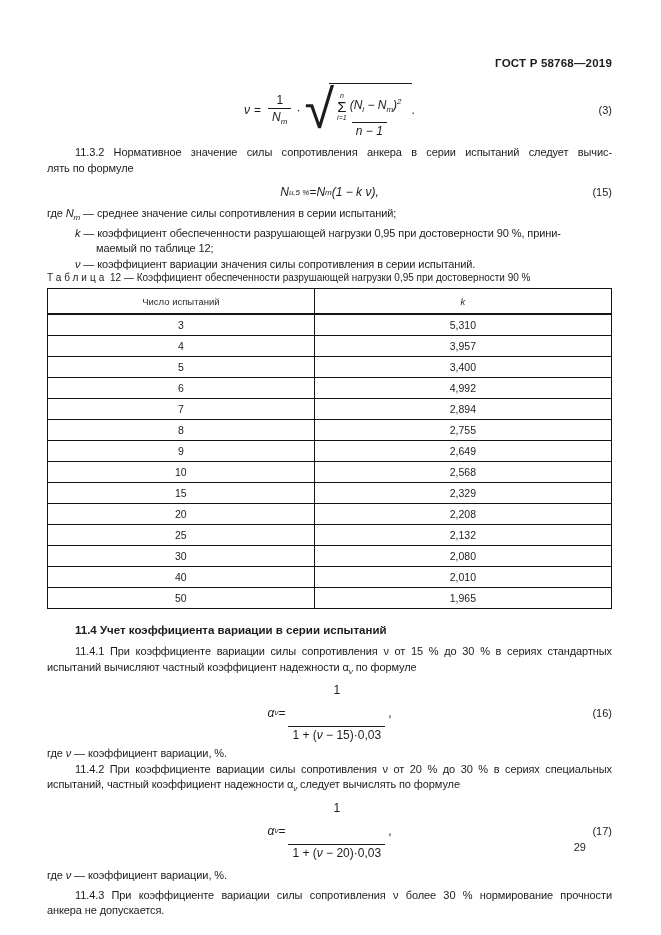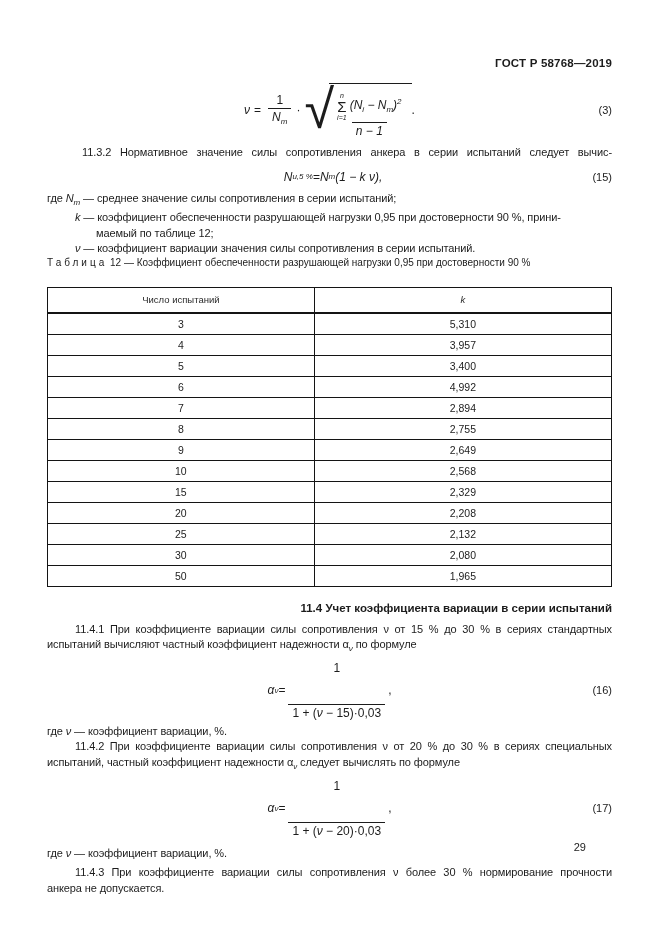--- a/index.html
+++ b/index.html
@@ -43,42 +43,42 @@
   .sum .sym{font-size:15px;line-height:13px;padding:1px 0;}
   .sumexpr{display:inline-flex;align-items:center;}
 
   
   .defs{font-size:11px;line-height:15.5px;letter-spacing:-0.1px;}
   .def-term{font-style:italic;}
 
   
   .tbl-caption{font-size:10px;letter-spacing:0;}
   .tbl-caption .spaced{letter-spacing:3px;}
-  table.t12{width:100%;border-collapse:collapse;margin-top:19px;border:1.8px solid #141414;}
+  table.t12{width:100%;border-collapse:collapse;margin-top:5px;border:1.8px solid #141414;}
   table.t12 th{
     font-weight:normal;font-size:9.5px;color:#2a2a2a;height:22px;
     border:1px solid #141414;border-bottom:2.6px solid #141414;
   }
   table.t12 td{
     font-size:10.5px;text-align:center;height:20px;
     border:1px solid #141414;padding:0;
   }
   .col-tests{width:47.3%;}
   .k-it{font-style:italic;font-size:10px;}
 
   
-  .sec-h{font-weight:bold;font-size:11.5px;padding-left:28px;margin-top:15px;white-space:nowrap;text-align:right;}
+  .sec-h{font-weight:bold;font-size:11.5px;padding-left:28px;margin-top:15px;white-space:nowrap;}
 
   
   .smallfrac .fnum{padding:0 4px 1px 4px;}
   .smallfrac .fden{border-top:1.2px solid #1c1c1c;padding:1px 4px 0 4px;margin-top:28px;}
 
   .page-num{position:absolute;right:75px;top:841px;font-size:11px;}
 
-  .mt4{margin-top:4px;} .mt6{margin-top:6px;margin-left:7px;} .mt8{margin-top:8px;} .mt12{margin-top:12px;}
+  .mt4{margin-top:4px;} .mt6{margin-top:6px;} .mt8{margin-top:8px;} .mt12{margin-top:12px;}
 </style>
 </head>
 <body>
 
 <div class="page">
 
   <div class="doc-header">
     <span>ГОСТ Р 58768—2019</span>
   </div>
 
@@ -109,20 +109,21 @@
           </span>
         </span>
       </span>
       <span class="up">.</span>
     </span>
     <span class="ftag">(3)</span>
   </div>
 
   <div class="para mt6">
     <div class="pline jline indent">11.3.2  Нормативное значение силы сопротивления анкера в серии испытаний следует вычис-</div>
+    <div class="pline">лять по формуле</div>
   </div>
 
   <div class="formula-row mt6" style="min-height:20px;display:flex;align-items:center;justify-content:center;">
     <span class="fx">
       <span>N</span>
         <sub>u,5 %</sub>
         <span class="up"> = </span>
         <span>N</span>
         <sub>m</sub>
         <span> (1 − k ν),</span>
@@ -199,20 +200,24 @@
         </tr>
       <tr>
           <td>25</td>
           <td>2,132</td>
         </tr>
       <tr>
           <td>30</td>
           <td>2,080</td>
         </tr>
       <tr>
+          <td>40</td>
+          <td>2,010</td>
+        </tr>
+      <tr>
           <td>50</td>
           <td>1,965</td>
         </tr>
     </tbody>
   </table>
 
   <div class="sec-h">11.4  Учет коэффициента вариации в серии испытаний</div>
 
   <div class="para mt8">
     <div class="pline jline indent">11.4.1  При коэффициенте вариации силы сопротивления ν от 15 % до 30 % в сериях стандартных</div>

